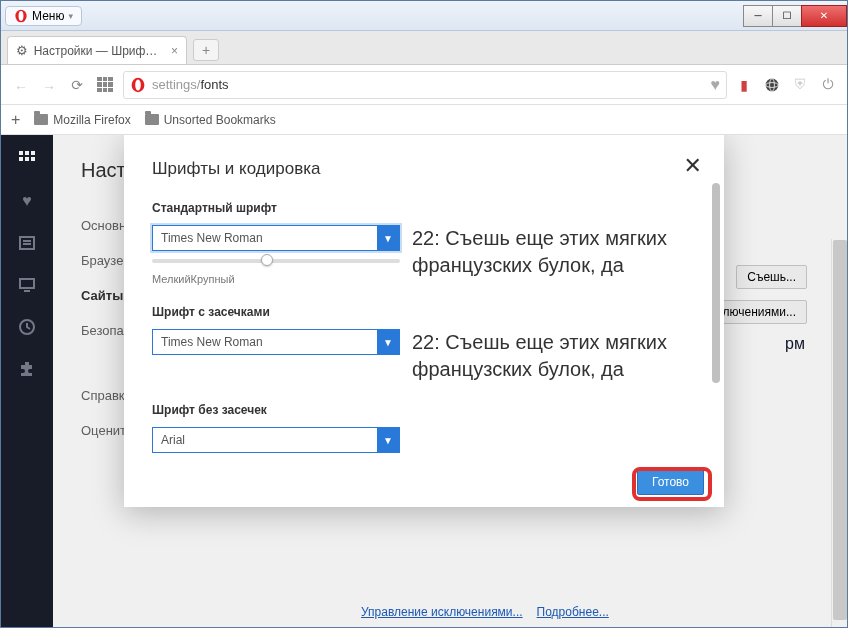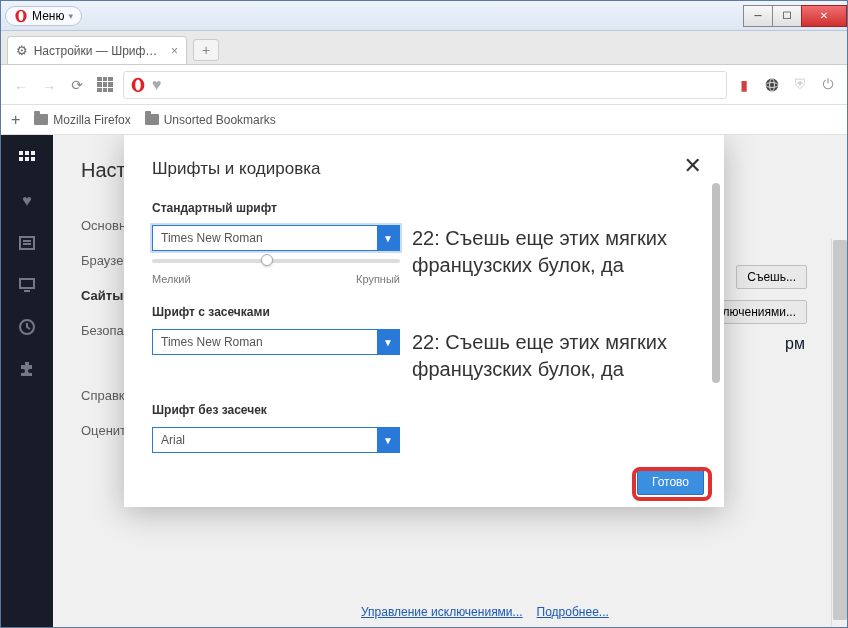--- a/index.html
+++ b/index.html
@@ -1,21 +1,21 @@
 <!DOCTYPE html>
 <html><head>
 <meta charset="utf-8">
 <style>
 * { margin: 0; padding: 0; box-sizing: border-box; font-family: "Segoe UI", Arial, sans-serif; }
 body { width: 848px; height: 628px; overflow: hidden; background: #f0f0f0; }
 
 
 .window { width: 848px; height: 628px; border: 1px solid #5a7aa0; background: #fff; display: flex; flex-direction: column; }
 .titlebar { height: 30px; background: linear-gradient(#eef3fa, #dde7f3); display: flex; align-items: center; border-bottom: 1px solid #b8c8dc; }
-.opera-btn { display: flex; align-items: center; gap: 4px; padding: 2px 8px; margin-left: 4px; border: 1px solid #b8c8dc; border-radius: 10px; background: #f8faff; font-size: 12px; cursor: pointer; }
+.opera-btn { display: flex; align-items: center; gap: 4px; padding: 2px 8px; margin-left: 4px; border: 1px solid #b8c8dc; border-radius: 4px; background: #f8faff; font-size: 12px; cursor: pointer; }
 .opera-logo { width: 14px; height: 14px; }
 .win-controls { margin-left: auto; display: flex; height: 22px; }
 .win-btn { width: 30px; height: 22px; border: 1px solid #888; background: linear-gradient(#f8f8f8,#e0e0e0); display: flex; align-items: center; justify-content: center; font-size: 10px; margin-left: -1px; }
 .win-btn.close { width: 46px; background: linear-gradient(#f07070,#d03030); color: #fff; border-color: #a02020; border-top-right-radius: 0; }
 
 
 .tabstrip { height: 34px; background: #e9e9e9; display: flex; align-items: flex-end; padding: 0 6px; border-bottom: 1px solid #ccc; }
 .tab { height: 28px; background: #fff; border: 1px solid #ccc; border-bottom: none; border-radius: 4px 4px 0 0; display: flex; align-items: center; padding: 0 8px; gap: 6px; font-size: 12px; color: #555; max-width: 180px; }
 .tab .gear { font-size: 13px; color: #666; }
 .tab .close-x { color: #888; font-size: 12px; margin-left: 4px; cursor: pointer; }
@@ -70,21 +70,21 @@
 .font-row { display: flex; gap: 12px; align-items: flex-start; }
 .font-select { width: 248px; height: 26px; border: 1px solid #2979d8; display: flex; align-items: center; justify-content: space-between; padding: 0 0 0 8px; font-size: 12px; color: #555; background: #fff; }
 .font-select.focus { box-shadow: 0 0 0 2px rgba(41,121,216,0.25); }
 .select-arrow { width: 22px; height: 24px; background: #2979d8; color: #fff; display: flex; align-items: center; justify-content: center; font-size: 10px; }
 .preview { flex: 1; font-size: 20px; color: #333; line-height: 1.35; font-family: Liberation Sans, sans-serif; }
 .preview.sans { font-family: Arial, sans-serif; }
 
 .slider-row { margin-top: 8px; width: 248px; }
 .slider-track { height: 4px; background: #ddd; border-radius: 2px; position: relative; margin: 6px 0; }
 .slider-thumb { position: absolute; top: -5px; left: 44%; width: 12px; height: 12px; background: #fff; border: 1px solid #aaa; border-radius: 50%; box-shadow: 0 1px 2px rgba(0,0,0,0.2); }
-.slider-labels { display: flex; justify-content: space-between; font-size: 11px; color: #777; margin-top: 10px; }
+.slider-labels { display: flex; font-size: 11px; color: #777; margin-top: 10px; }
 
 .done-btn { position: absolute; bottom: 12px; right: 20px; background: #3b8fe0; color: #fff; border: 1px solid #2a6fb8; padding: 5px 14px; font-size: 12px; border-radius: 2px; cursor: pointer; }
 .done-highlight { position: absolute; bottom: 6px; right: 12px; width: 80px; height: 34px; border: 4px solid #e03030; border-radius: 8px; pointer-events: none; }
 
 .bg-text { position: absolute; right: 30px; top: 340px; font-size: 16px; color: #0f172a; }
 
 
 .page-scroll { position: absolute; right: 0; top: 104px; bottom: 0; width: 16px; background: #f0f0f0; border-left: 1px solid #ddd; }
 .page-scroll-thumb { width: 14px; height: 380px; background: #c8c8c8; margin: 1px auto 0; border-radius: 2px; }
 </style>
@@ -133,20 +133,23 @@
           <span></span>
           <span></span>
           <span></span>
         </div>
     </div>
     <div class="urlbox">
       <svg width="16" height="16" viewBox="0 0 20 20">
           <ellipse cx="10" cy="10" rx="8" ry="9" fill="#e42024"></ellipse>
           <ellipse cx="10" cy="10" rx="3.5" ry="7" fill="#fff"></ellipse>
         </svg>
+      <div style="flex:1;font-size:13px;">
+        <span style="color:#999;">settings/</span><span class="url-strong">fonts</span>
+      </div>
       <span class="heart">♥</span>
     </div>
     <div class="right-icons">
       <div class="ico" style="color:#d04040;">▮</div>
       <div class="ico">
           <svg viewBox="0 0 20 20" width="16" height="16">
             <circle cx="10" cy="10" r="8" fill="#444"></circle>
             <ellipse cx="10" cy="10" rx="8" ry="3" fill="none" stroke="#fff" stroke-width="1"></ellipse>
             <ellipse cx="10" cy="10" rx="3" ry="8" fill="none" stroke="#fff" stroke-width="1"></ellipse>
           </svg>

